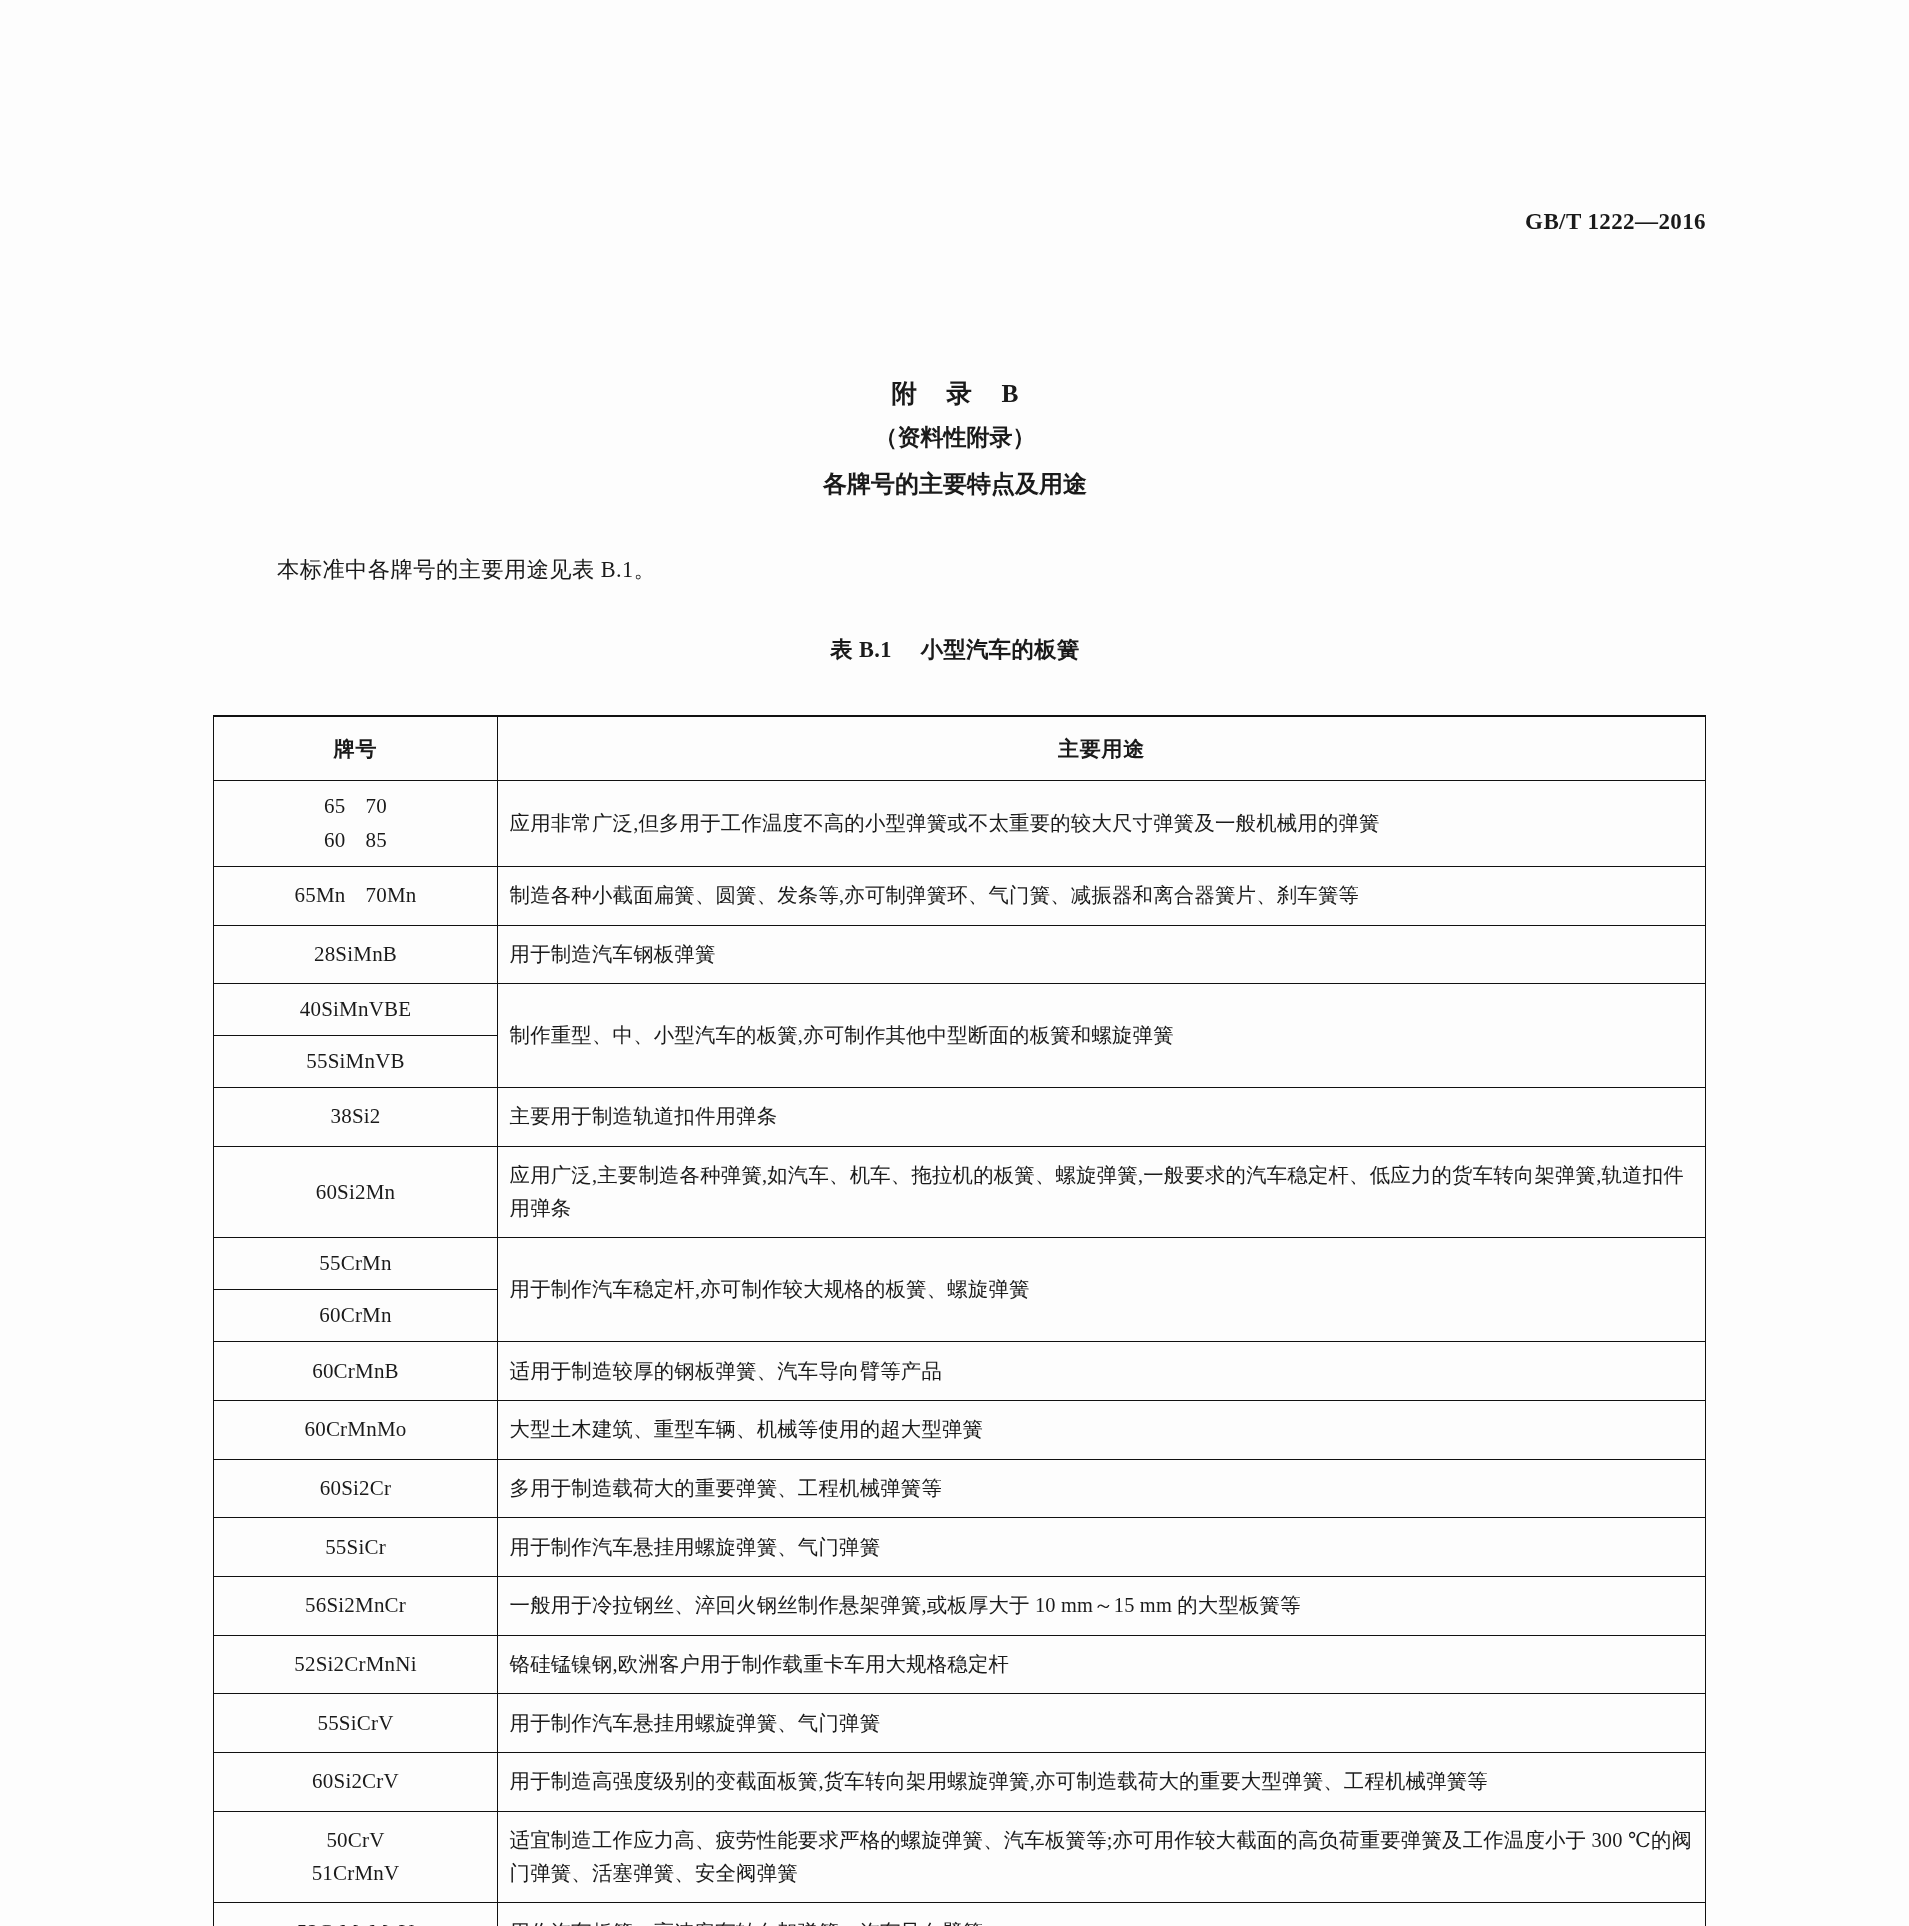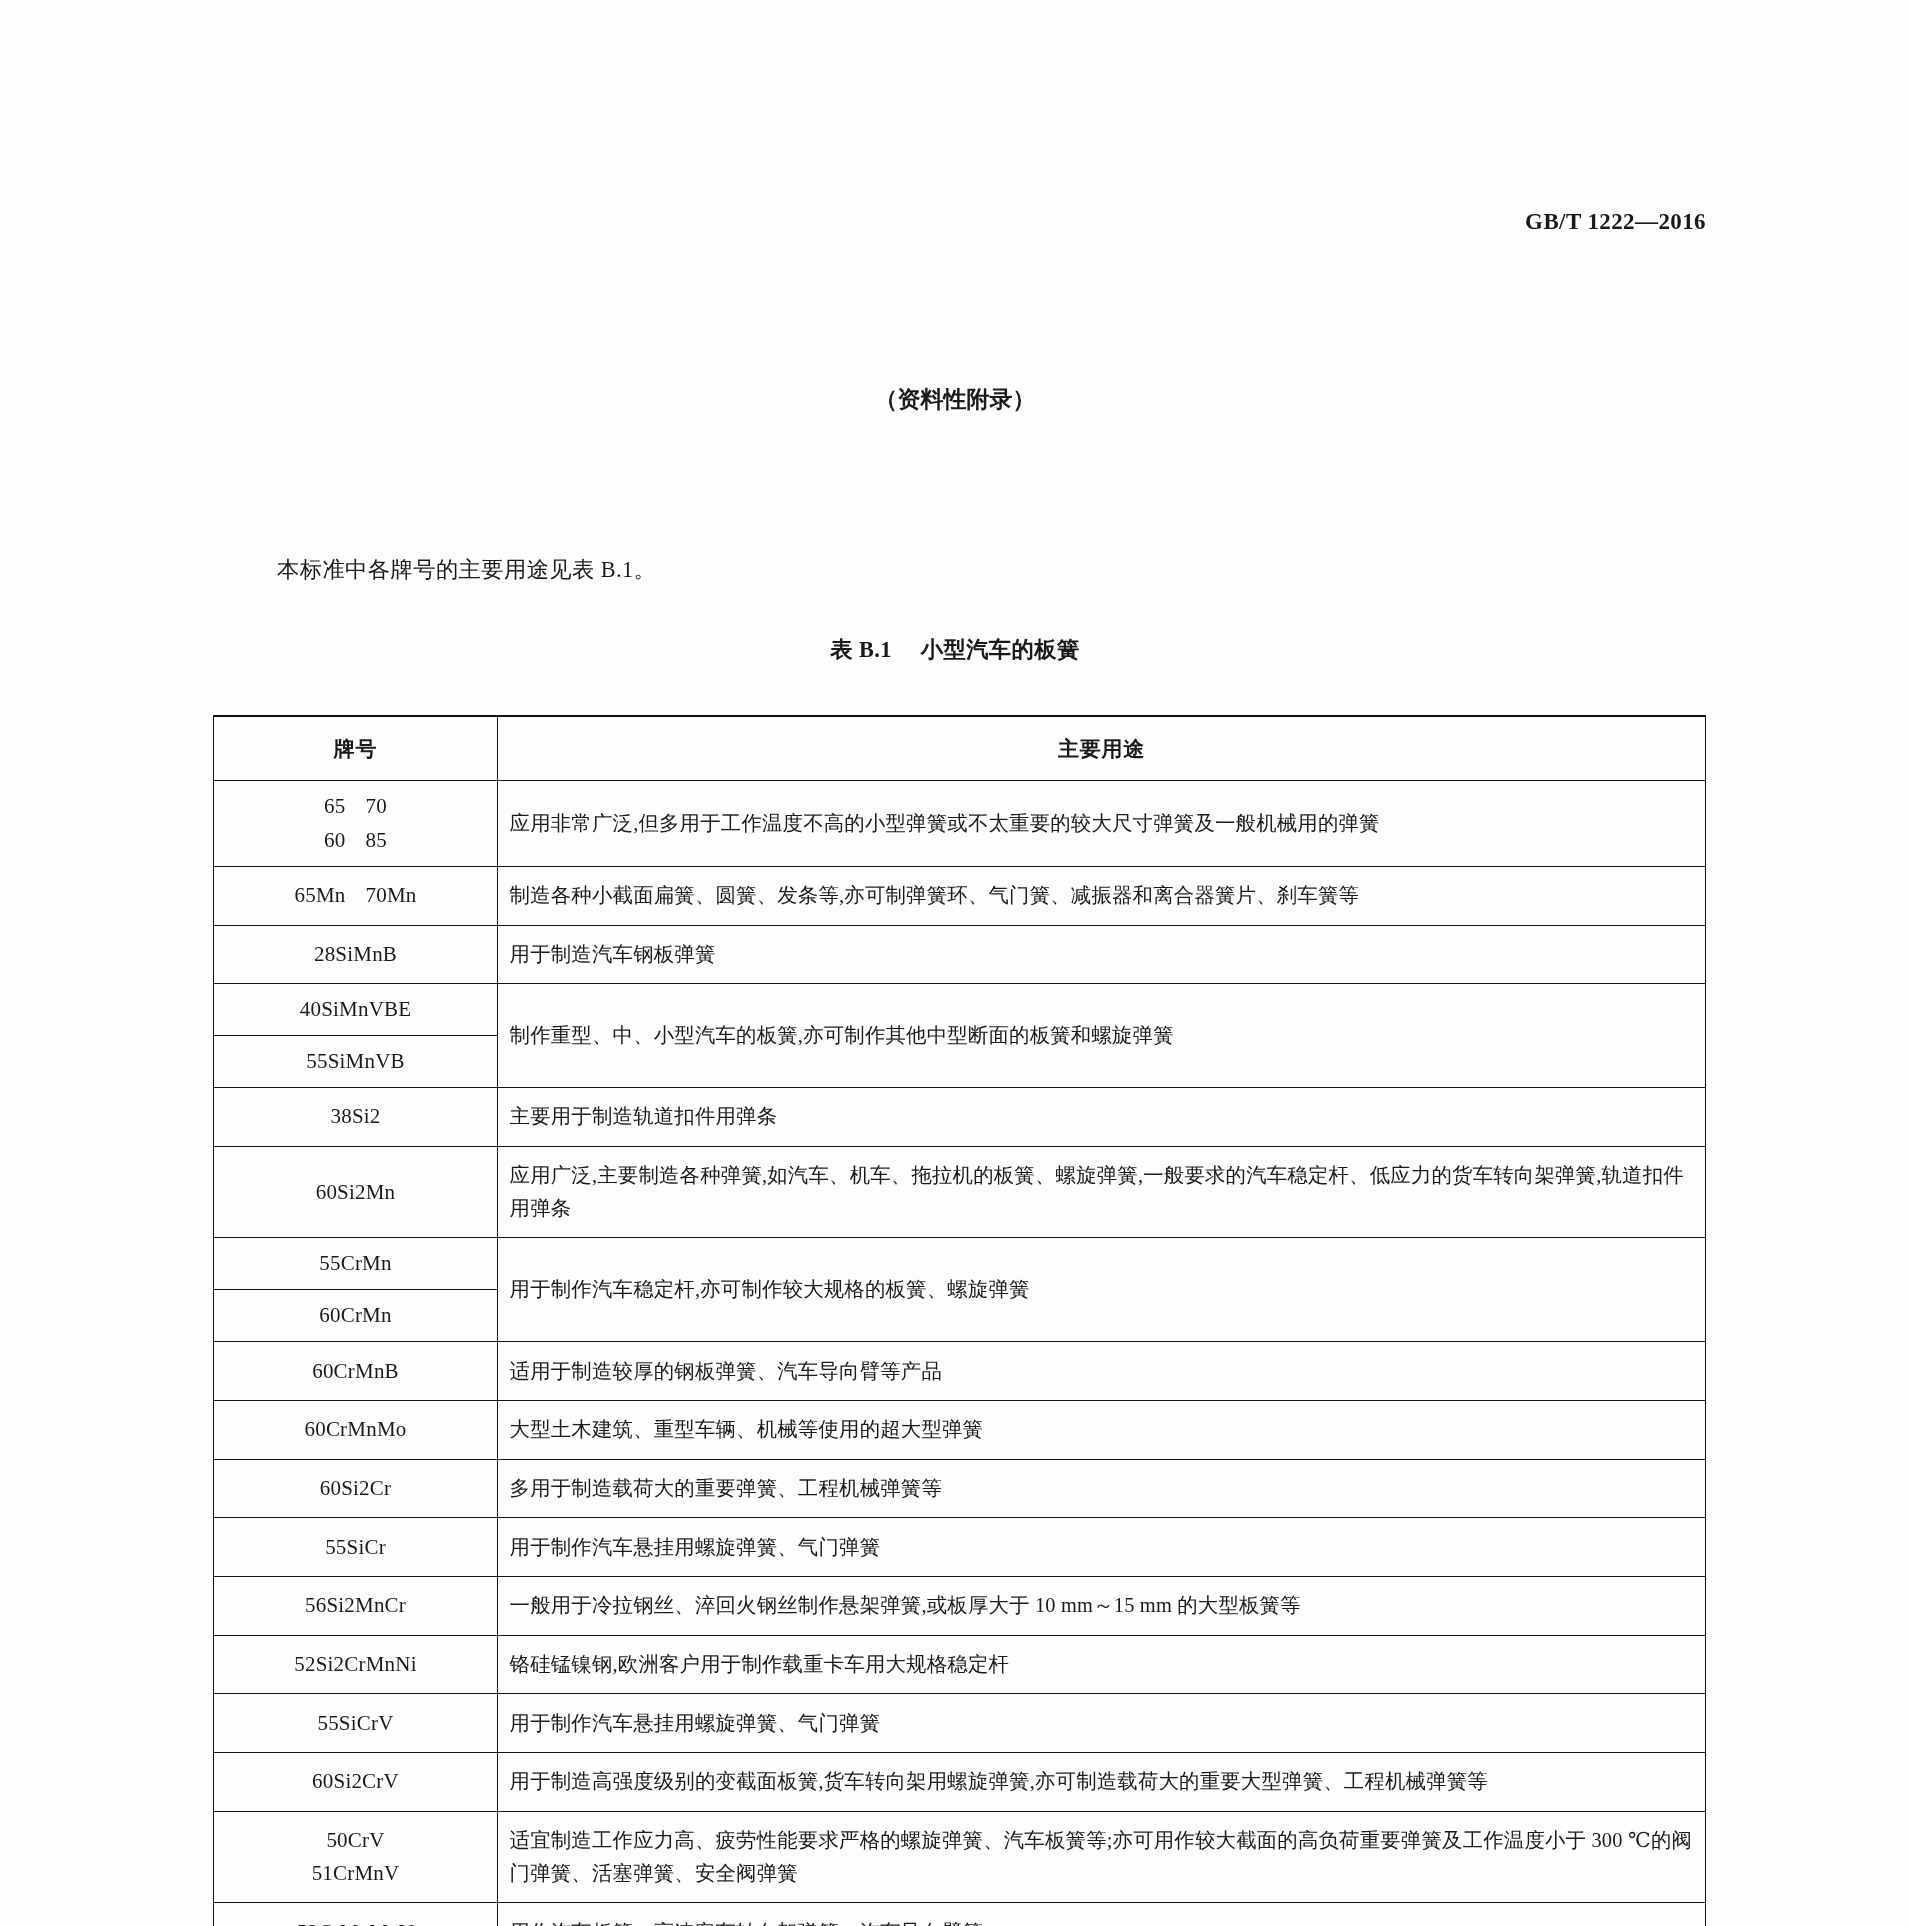--- a/index.html
+++ b/index.html
@@ -142,21 +142,23 @@
   }
 </style>
 </head>
 <body>
 
 <div class="page">
 
   <div class="page-header">GB/T 1222—2016</div>
 
   <div class="annex-block">
+    <div class="annex-title">附 录 B</div>
     <div class="annex-kind">（资料性附录）</div>
+    <div class="annex-subject">各牌号的主要特点及用途</div>
   </div>
 
   <div class="body-para">本标准中各牌号的主要用途见表 B.1。</div>
 
   <div class="table-caption">
     <span>表 B.1</span>
     <span class="cap-gap"></span>
     <span>小型汽车的板簧</span>
   </div>
 

